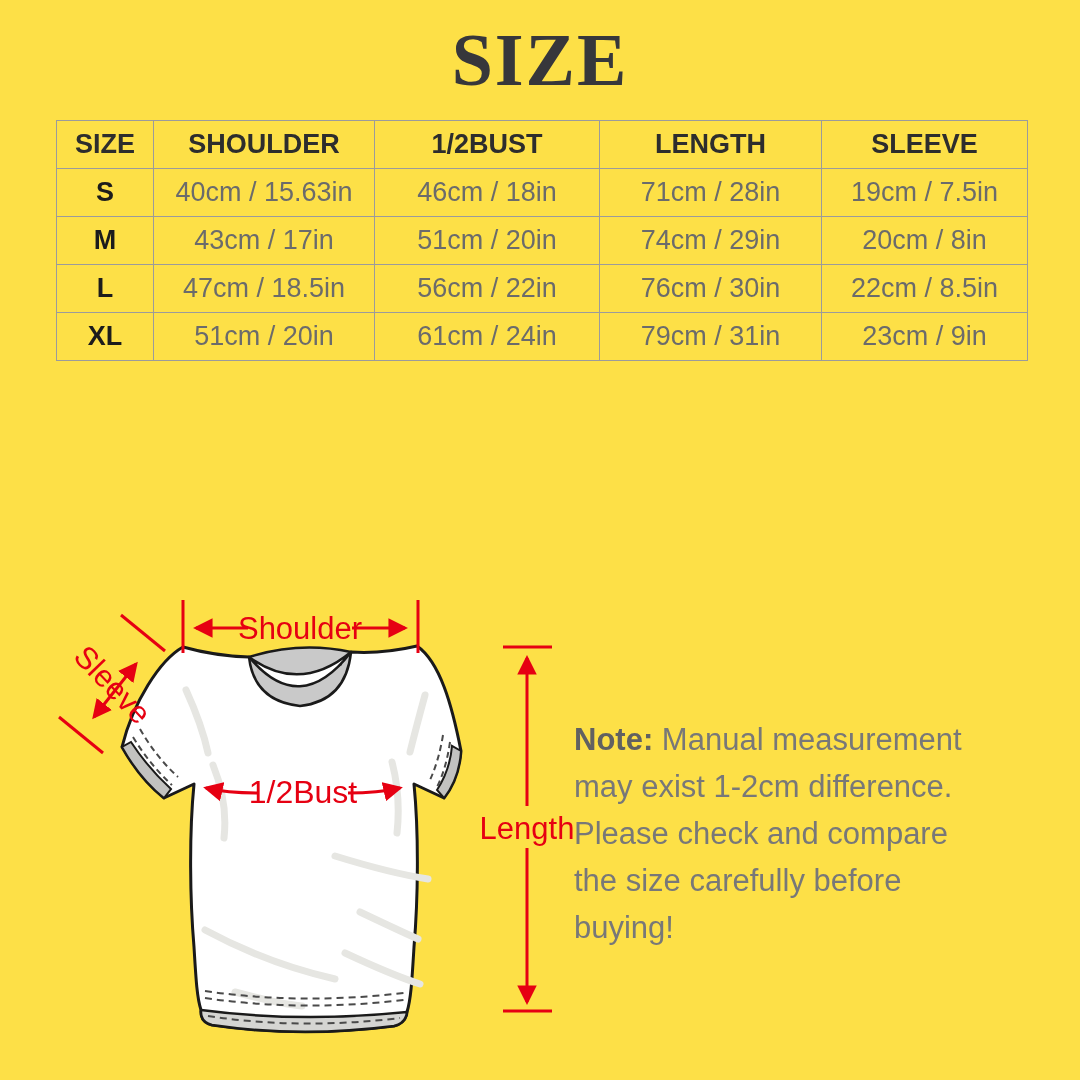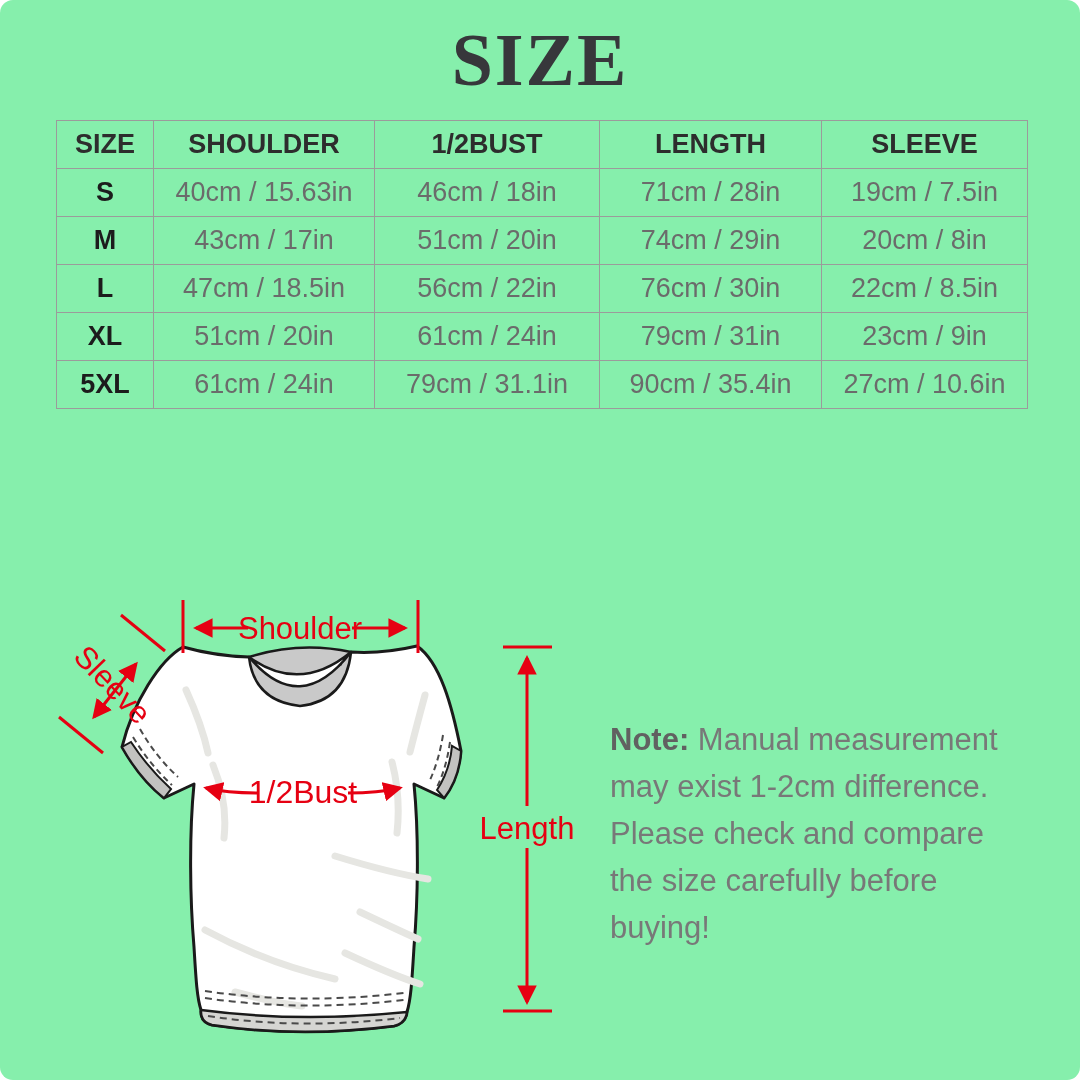--- a/index.html
+++ b/index.html
@@ -1,22 +1,21 @@
 <!DOCTYPE html>
 <html><head>
 <meta charset="utf-8">
 <style>
   html,body{margin:0;padding:0;}
   .page{
     position:relative;
     width:1080px;height:1080px;
-    background:#86efac;
+    background:#fde047;
     overflow:hidden;
     font-family:"Liberation Sans", sans-serif;
-    border-radius:13px;
     --accent:#e60012;
   }
   .title{
     position:absolute;left:0;right:0;top:18px;
     text-align:center;
     font-family:"Liberation Serif", serif;
     font-weight:bold;
     font-size:74px;
     letter-spacing:2px;
     color:#37373b;
@@ -47,21 +46,21 @@
   .diagram-svg{
     position:absolute;left:0;top:0;width:1080px;height:1080px;
     pointer-events:none;
   }
   .dim-label{
     font-family:"Liberation Sans", sans-serif;
     fill:var(--accent);
   }
   .dim-stroke{stroke:var(--accent);stroke-width:3;fill:none;}
   .note{
-    position:absolute;left:610px;top:716px;width:416px;
+    position:absolute;left:574px;top:716px;width:416px;
     font-size:31px;line-height:47px;color:#787878;
   }
   .note b{color:#616161;}
 </style>
 </head>
 <body>
 
 <div class="page" style="--accent: #e60012;">
 
   <div class="title">SIZE</div>
@@ -104,27 +103,20 @@
         <td>56cm / 22in</td>
         <td>76cm / 30in</td>
         <td>22cm / 8.5in</td>
       </tr>
       <tr>
         <td class="size-col">XL</td>
         <td>51cm / 20in</td>
         <td>61cm / 24in</td>
         <td>79cm / 31in</td>
         <td>23cm / 9in</td>
-      </tr>
-      <tr>
-        <td class="size-col">5XL</td>
-        <td>61cm / 24in</td>
-        <td>79cm / 31.1in</td>
-        <td>90cm / 35.4in</td>
-        <td>27cm / 10.6in</td>
       </tr>
     </tbody>
   </table>
 
   <svg class="diagram-svg" viewBox="0 0 1080 1080">
     <defs>
       <marker id="ah" viewBox="0 0 10 10" refX="8.5" refY="5" markerWidth="6.5" markerHeight="6.5" orient="auto-start-reverse">
         <path d="M0,0 L10,5 L0,10 Z" fill="#e60012"></path>
       </marker>
     </defs>

